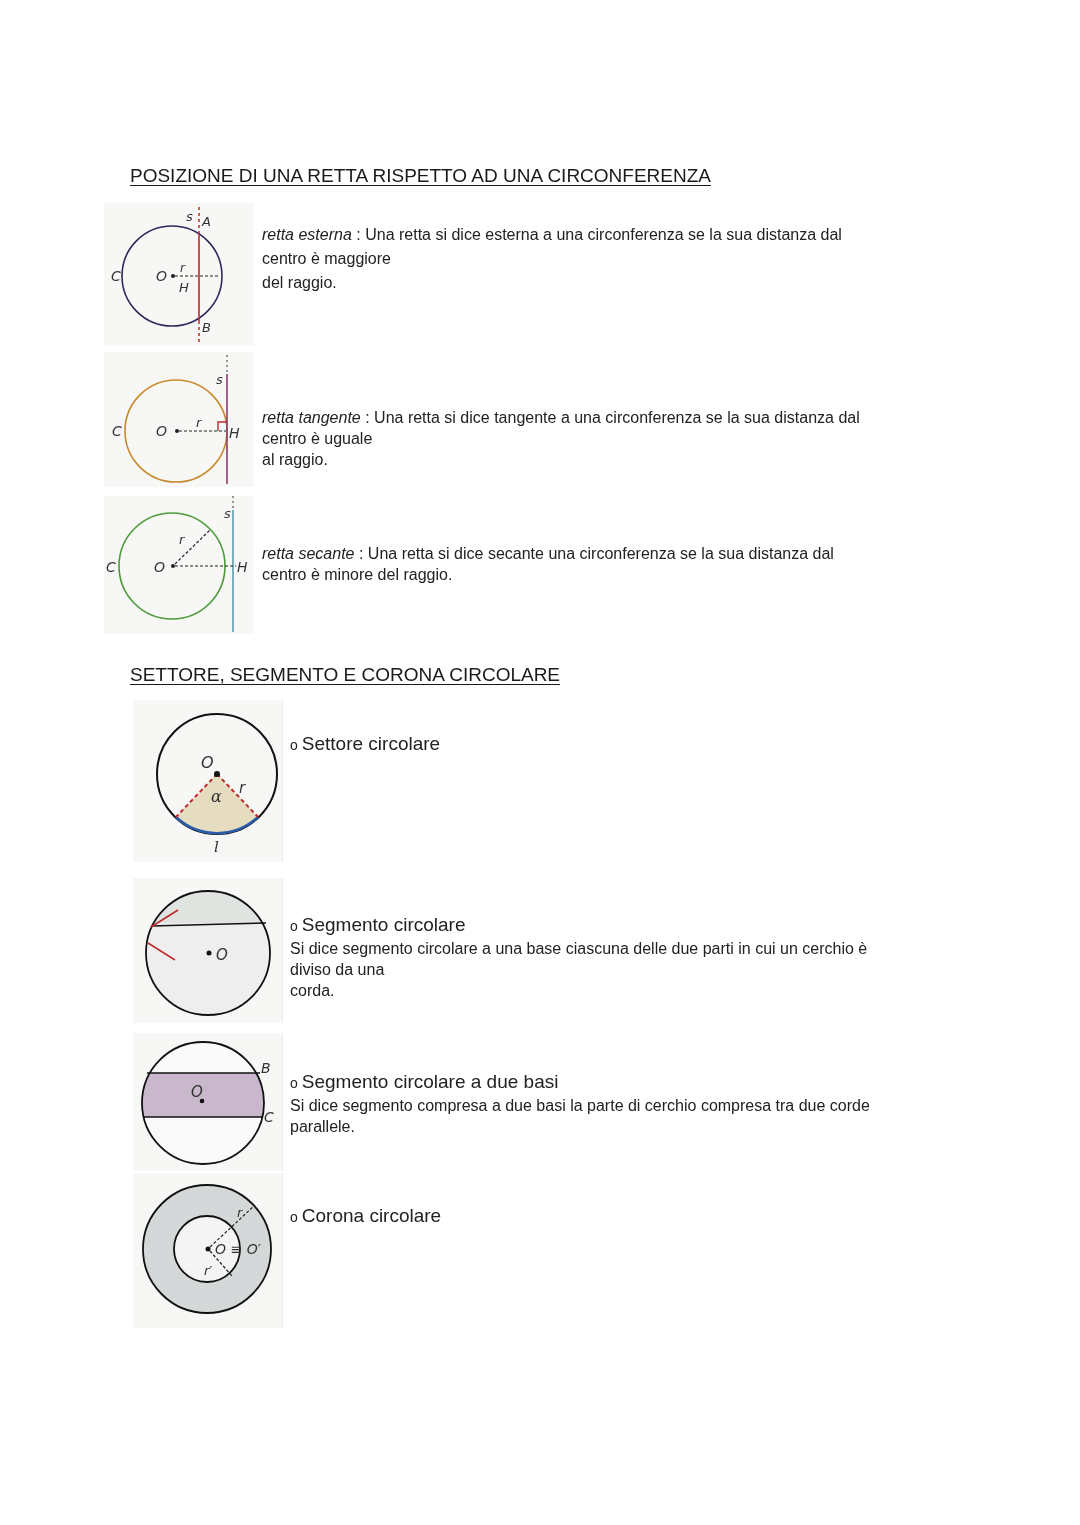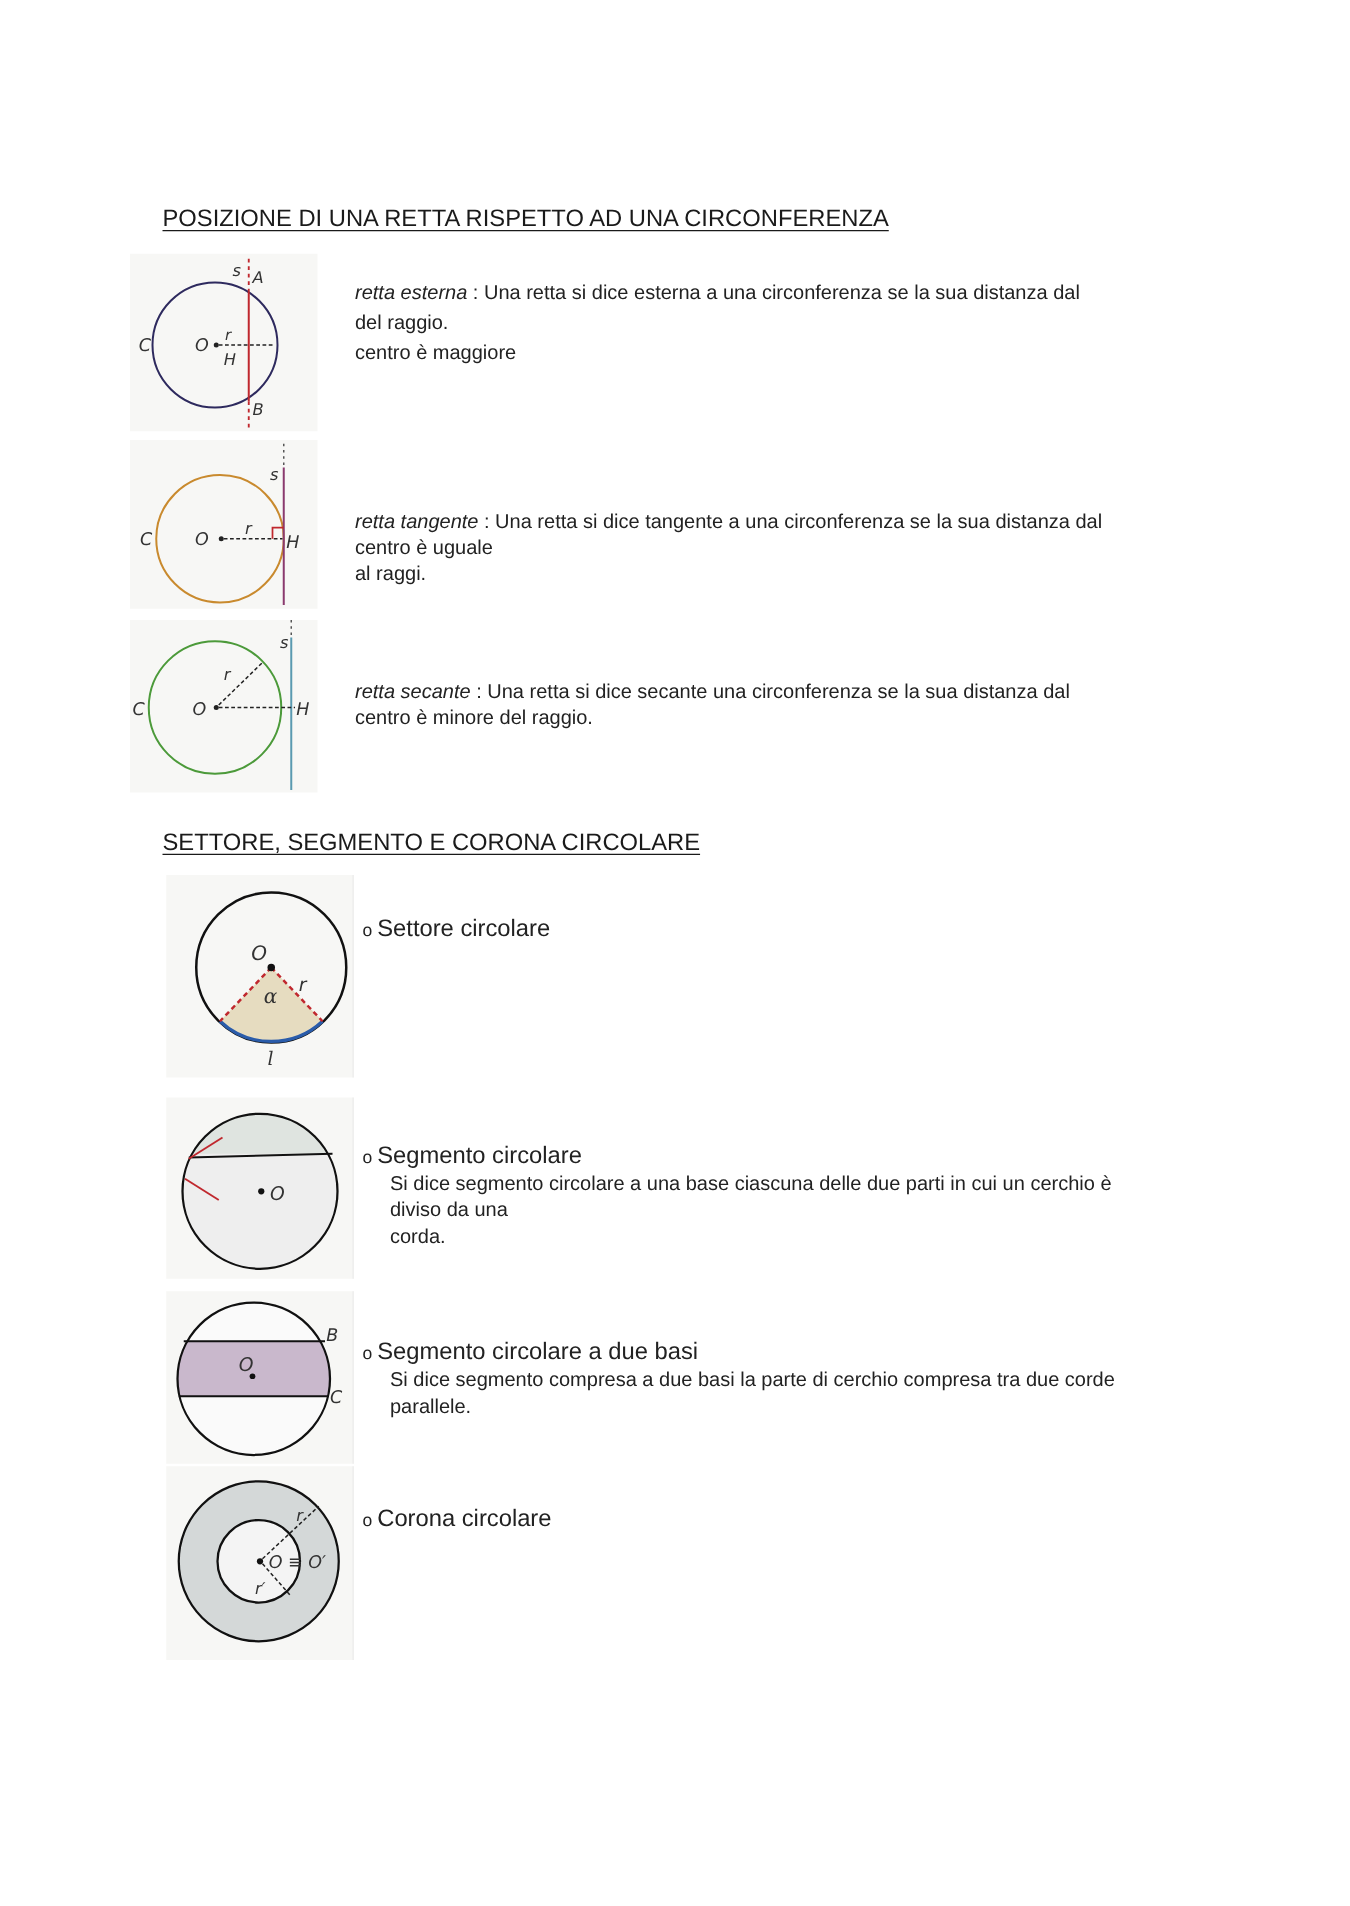--- a/index.html
+++ b/index.html
@@ -1,21 +1,21 @@
 <!DOCTYPE html>
 <html><head>
 <meta charset="utf-8">
 <style>
   html,body{margin:0;padding:0;background:#fff;}
   body{width:1080px;height:1525px;position:relative;overflow:hidden;font-family:"Liberation Sans",sans-serif;color:#222;}
   .abs{position:absolute;}
   .heading{font-size:19px;text-decoration:underline;text-underline-offset:3px;letter-spacing:0;color:#1a1a1a;white-space:nowrap;}
   .para{font-size:16px;line-height:21px;color:#222;}
   .para .term{font-style:italic;}
-  .para .line{display:block;margin-left:22px;}
+  .para .line{display:block;}
   .fig{background:#f7f7f5;}
   .fig svg{display:block;}
   .bullet-title{font-size:19px;line-height:24px;color:#222;}
   .bullet-title .bullet{font-size:14px;margin-right:4px;}
   .figbox{border-right:1px solid #ececec;}
 </style>
 </head>
 <body>
 
 <div class="abs heading" style="left:130px;top:165px;">POSIZIONE DI UNA RETTA RISPETTO AD UNA CIRCONFERENZA</div>
@@ -33,22 +33,22 @@
     <text x="98" y="129" font-size="13" font-style="italic" fill="#333" font-family="DejaVu Sans, sans-serif">B</text>
     <text x="7" y="78" font-size="14" font-style="italic" fill="#333" font-family="DejaVu Sans, sans-serif">C</text>
     <text x="52" y="78" font-size="14" font-style="italic" fill="#333" font-family="DejaVu Sans, sans-serif">O</text>
     <text x="76" y="69" font-size="12" font-style="italic" fill="#333" font-family="DejaVu Sans, sans-serif">r</text>
     <text x="75" y="89" font-size="13" font-style="italic" fill="#333" font-family="DejaVu Sans, sans-serif">H</text>
   </svg>
 </div>
 
 <div class="abs para" style="left:262px;top:224px;width:700px;">
   <span class="line"><span class="term">retta esterna</span><span> : </span><span>Una retta si dice esterna a una circonferenza se la sua distanza dal</span></span>
+  <span class="line" style="margin-top:3px">centro è maggiore</span>
   <span class="line" style="margin-top:3px">del raggio.</span>
-  <span class="line" style="margin-top:3px">centro è maggiore</span>
 </div>
 
 <div class="abs fig" style="left:104px;top:352px;width:150px;height:135px;">
   <svg width="150" height="135" viewBox="0 0 150 135">
     <circle cx="72" cy="79" r="51" fill="none" stroke="#c98a2e" stroke-width="1.6"></circle>
     <line x1="123" y1="3" x2="123" y2="22" stroke="#555" stroke-width="1.2" stroke-dasharray="2,3"></line>
     <line x1="123" y1="22" x2="123" y2="132" stroke="#8a3a6e" stroke-width="1.6"></line>
     <circle cx="73" cy="79" r="2" fill="#222"></circle>
     <line x1="75" y1="79" x2="122" y2="79" stroke="#222" stroke-width="1.2" stroke-dasharray="3,2"></line>
     <polyline points="114,79 114,70 123,70" fill="none" stroke="#c0282e" stroke-width="1.4"></polyline>
@@ -56,21 +56,21 @@
     <text x="8" y="84" font-size="14" font-style="italic" fill="#333" font-family="DejaVu Sans, sans-serif">C</text>
     <text x="52" y="84" font-size="14" font-style="italic" fill="#333" font-family="DejaVu Sans, sans-serif">O</text>
     <text x="92" y="75" font-size="13" font-style="italic" fill="#333" font-family="DejaVu Sans, sans-serif">r</text>
     <text x="125" y="86" font-size="14" font-style="italic" fill="#333" font-family="DejaVu Sans, sans-serif">H</text>
   </svg>
 </div>
 
 <div class="abs para" style="left:262px;top:407px;width:700px;">
   <span class="line"><span class="term">retta tangente</span><span> : </span><span>Una retta si dice tangente a una circonferenza se la sua distanza dal</span></span>
   <span class="line">centro è uguale</span>
-  <span class="line">al raggi.</span>
+  <span class="line">al raggio.</span>
 </div>
 
 <div class="abs fig" style="left:104px;top:496px;width:150px;height:138px;">
   <svg width="150" height="138" viewBox="0 0 150 138">
     <circle cx="68" cy="70" r="53" fill="none" stroke="#4c9a3a" stroke-width="1.6"></circle>
     <line x1="129" y1="0" x2="129" y2="14" stroke="#555" stroke-width="1.2" stroke-dasharray="2,3"></line>
     <line x1="129" y1="14" x2="129" y2="136" stroke="#5a9ab0" stroke-width="1.6"></line>
     <circle cx="69" cy="70" r="2" fill="#222"></circle>
     <line x1="71" y1="70" x2="132" y2="70" stroke="#222" stroke-width="1.2" stroke-dasharray="3,2"></line>
     <line x1="71" y1="68" x2="106" y2="34" stroke="#222" stroke-width="1.2" stroke-dasharray="3,2"></line>

